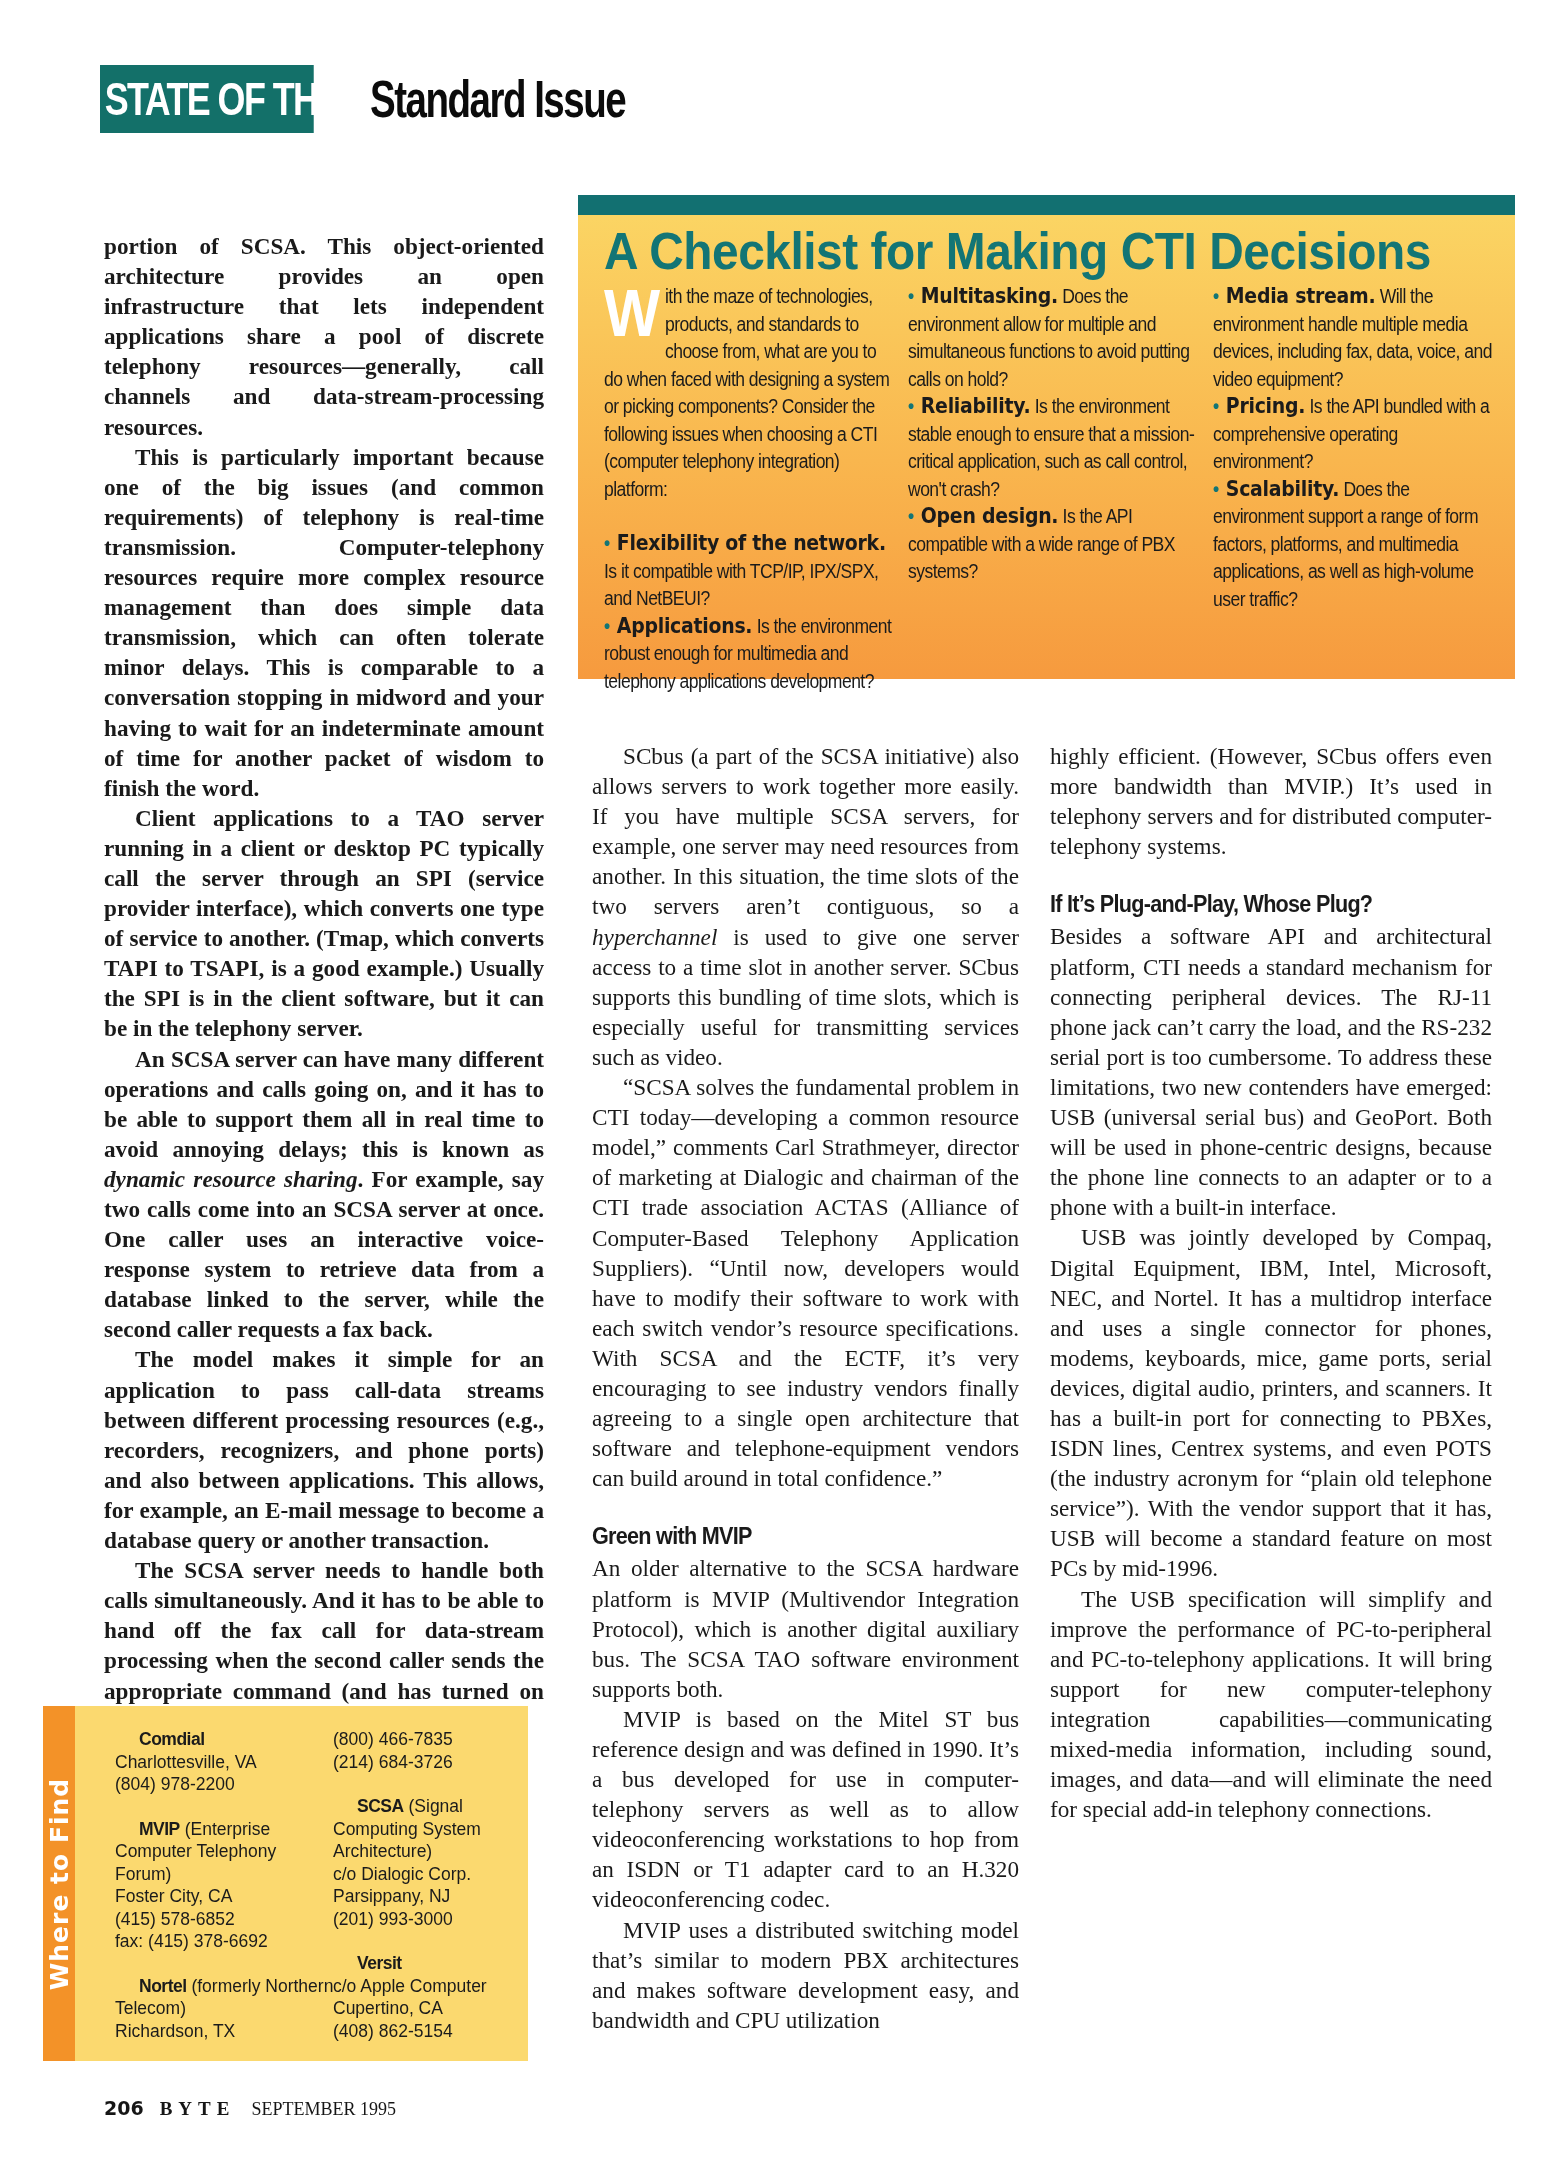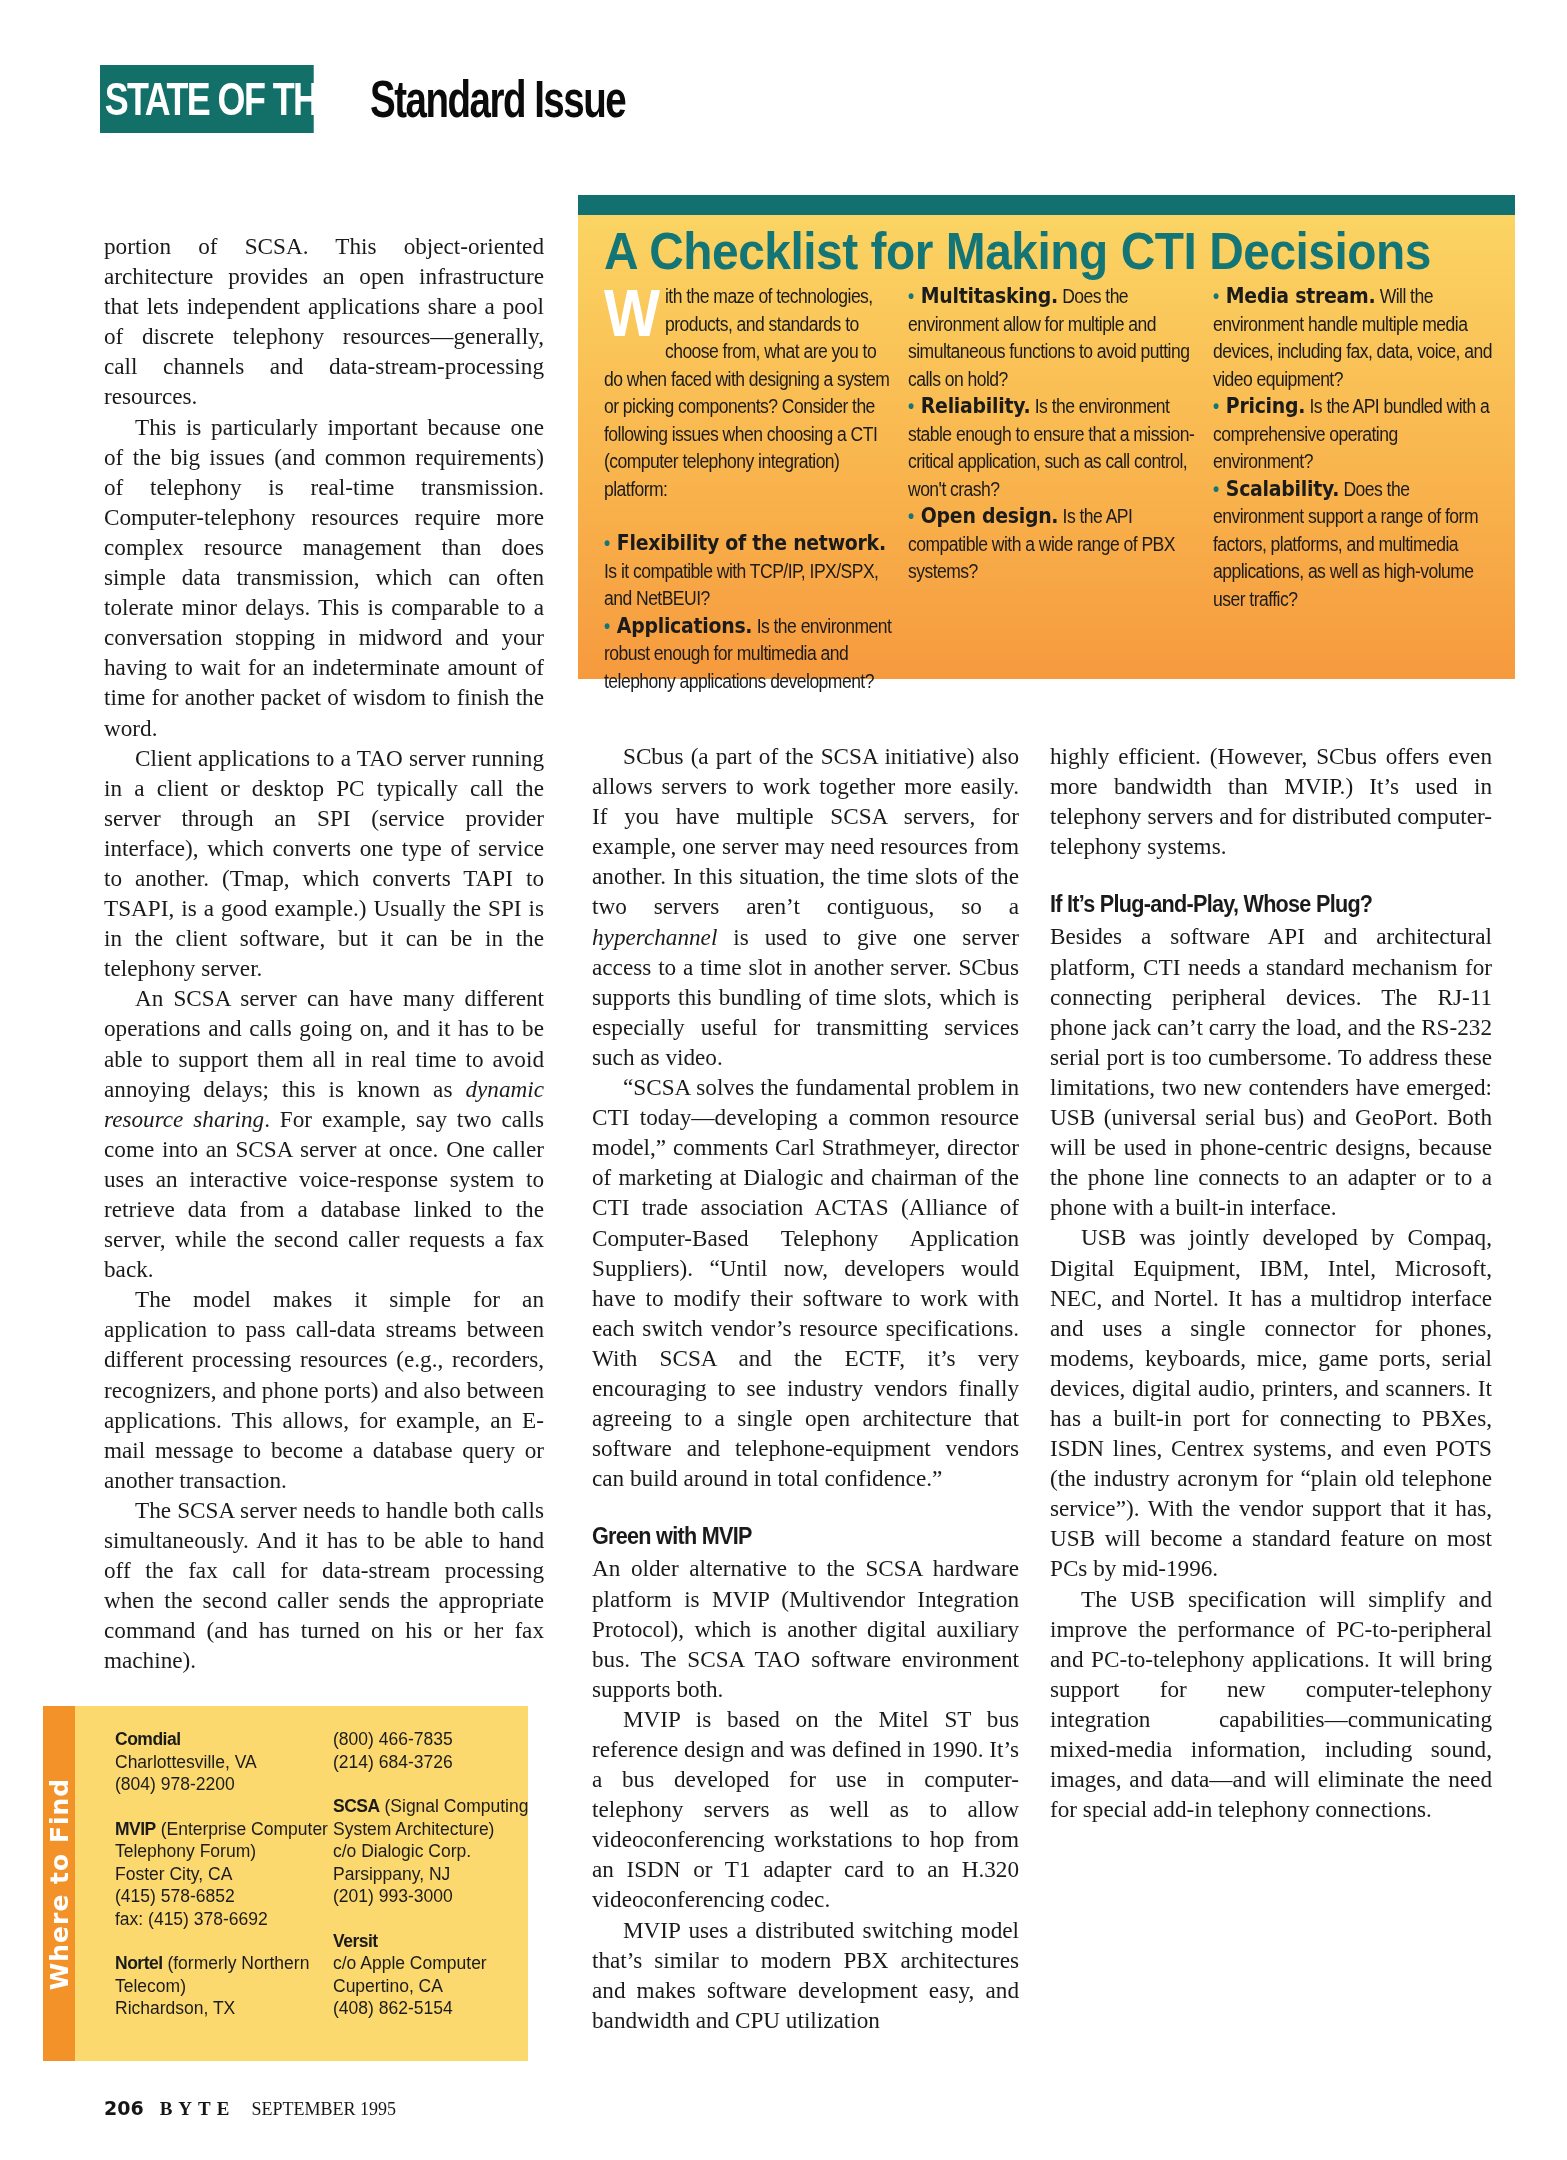--- a/index.html
+++ b/index.html
@@ -10,21 +10,21 @@
   #section-tag { background:#137069; color:#fff; font-family:"Liberation Sans",sans-serif; font-weight:bold;
     font-size:46px; letter-spacing:-2px; padding:0 6px; height:68px; line-height:68px; transform:scaleX(0.78); transform-origin:left center; width:262px; white-space:nowrap; }
   #section-title { font-family:"Liberation Sans",sans-serif; font-weight:bold; font-size:52px; letter-spacing:-2px;
     transform:scaleX(0.74); transform-origin:left center; white-space:nowrap; margin-left:-4px; color:#0b0b0b; }
 
   
   .col { position:absolute; font-family:"Liberation Serif",serif; font-size:23.2px; line-height:30.1px; text-align:justify; color:#1a1a1a; }
   .col p { margin:0; text-indent:31px; }
   .col p.noindent { text-indent:0; }
   .col h3 { font-family:"Liberation Sans",sans-serif; font-weight:bold; font-size:24px; margin:28px 0 2px 0; letter-spacing:-0.8px; transform:scaleX(0.9); transform-origin:left; white-space:nowrap; }
-  #col-left { left:104px; top:231px; width:440px; }
+  #col-left { left:104px; top:231px; width:440px;font-weight:bold; }
   #col-mid { left:592px; top:741px; width:427px; }
   #col-right { left:1050px; top:741px; width:442px; }
 
   
   #checklist { position:absolute; left:578px; top:195px; width:937px; height:484px;
     background:linear-gradient(180deg,#fbd765 0%,#f9b64e 55%,#f69a3e 100%); }
   #checklist-bar { position:absolute; left:0; top:0; width:100%; height:20px; background:#127071; }
   #checklist-title { position:absolute; left:26px; top:26px; font-family:"Liberation Sans",sans-serif; font-weight:bold;
     font-size:52px; color:#137575; white-space:nowrap; letter-spacing:-0.5px; transform:scaleX(0.92); transform-origin:left; }
   .ck-col { position:absolute; top:88px; font-family:"Liberation Sans",sans-serif; font-size:19.5px; line-height:27.5px;
@@ -39,21 +39,21 @@
 
   
   #where { position:absolute; left:43px; top:1706px; width:485px; height:355px; background:#fbd96f; }
   #where-tab { position:absolute; left:0; top:0; width:32px; height:100%; background:#f39228; }
   #where-label { position:absolute; left:16px; top:178px; transform:translate(-50%,-50%) rotate(-90deg);
     font-family:"DejaVu Sans",sans-serif; font-weight:bold; font-size:25px; color:#fff; white-space:nowrap; letter-spacing:1px; }
   .wf-col { position:absolute; top:22px; font-family:"Liberation Sans",sans-serif; font-size:17.5px; line-height:22.5px; color:#1b1b1b; }
   #wf-col-1 { left:72px; width:220px; }
   #wf-col-2 { left:290px; width:200px; }
   .wf-entry { margin-bottom:22px; }
-  .wf-name { font-weight:bold; letter-spacing:-0.5px; }
+  .wf-name { font-weight:bold; letter-spacing:-0.5px;margin-left:24px; }
 
   
   #footer { position:absolute; left:104px; top:2097px; display:flex; align-items:baseline; gap:16px; white-space:nowrap; }
   #page-num { font-family:"DejaVu Sans",sans-serif; font-weight:bold; font-size:19px;text-align:center; }
   #mag-name { font-family:"Liberation Serif",serif; font-weight:bold; font-size:19px; letter-spacing:6px;text-align:right; }
   #issue-date { font-family:"Liberation Serif",serif; font-size:18px; }
 </style>
 </head>
 <body>
 

